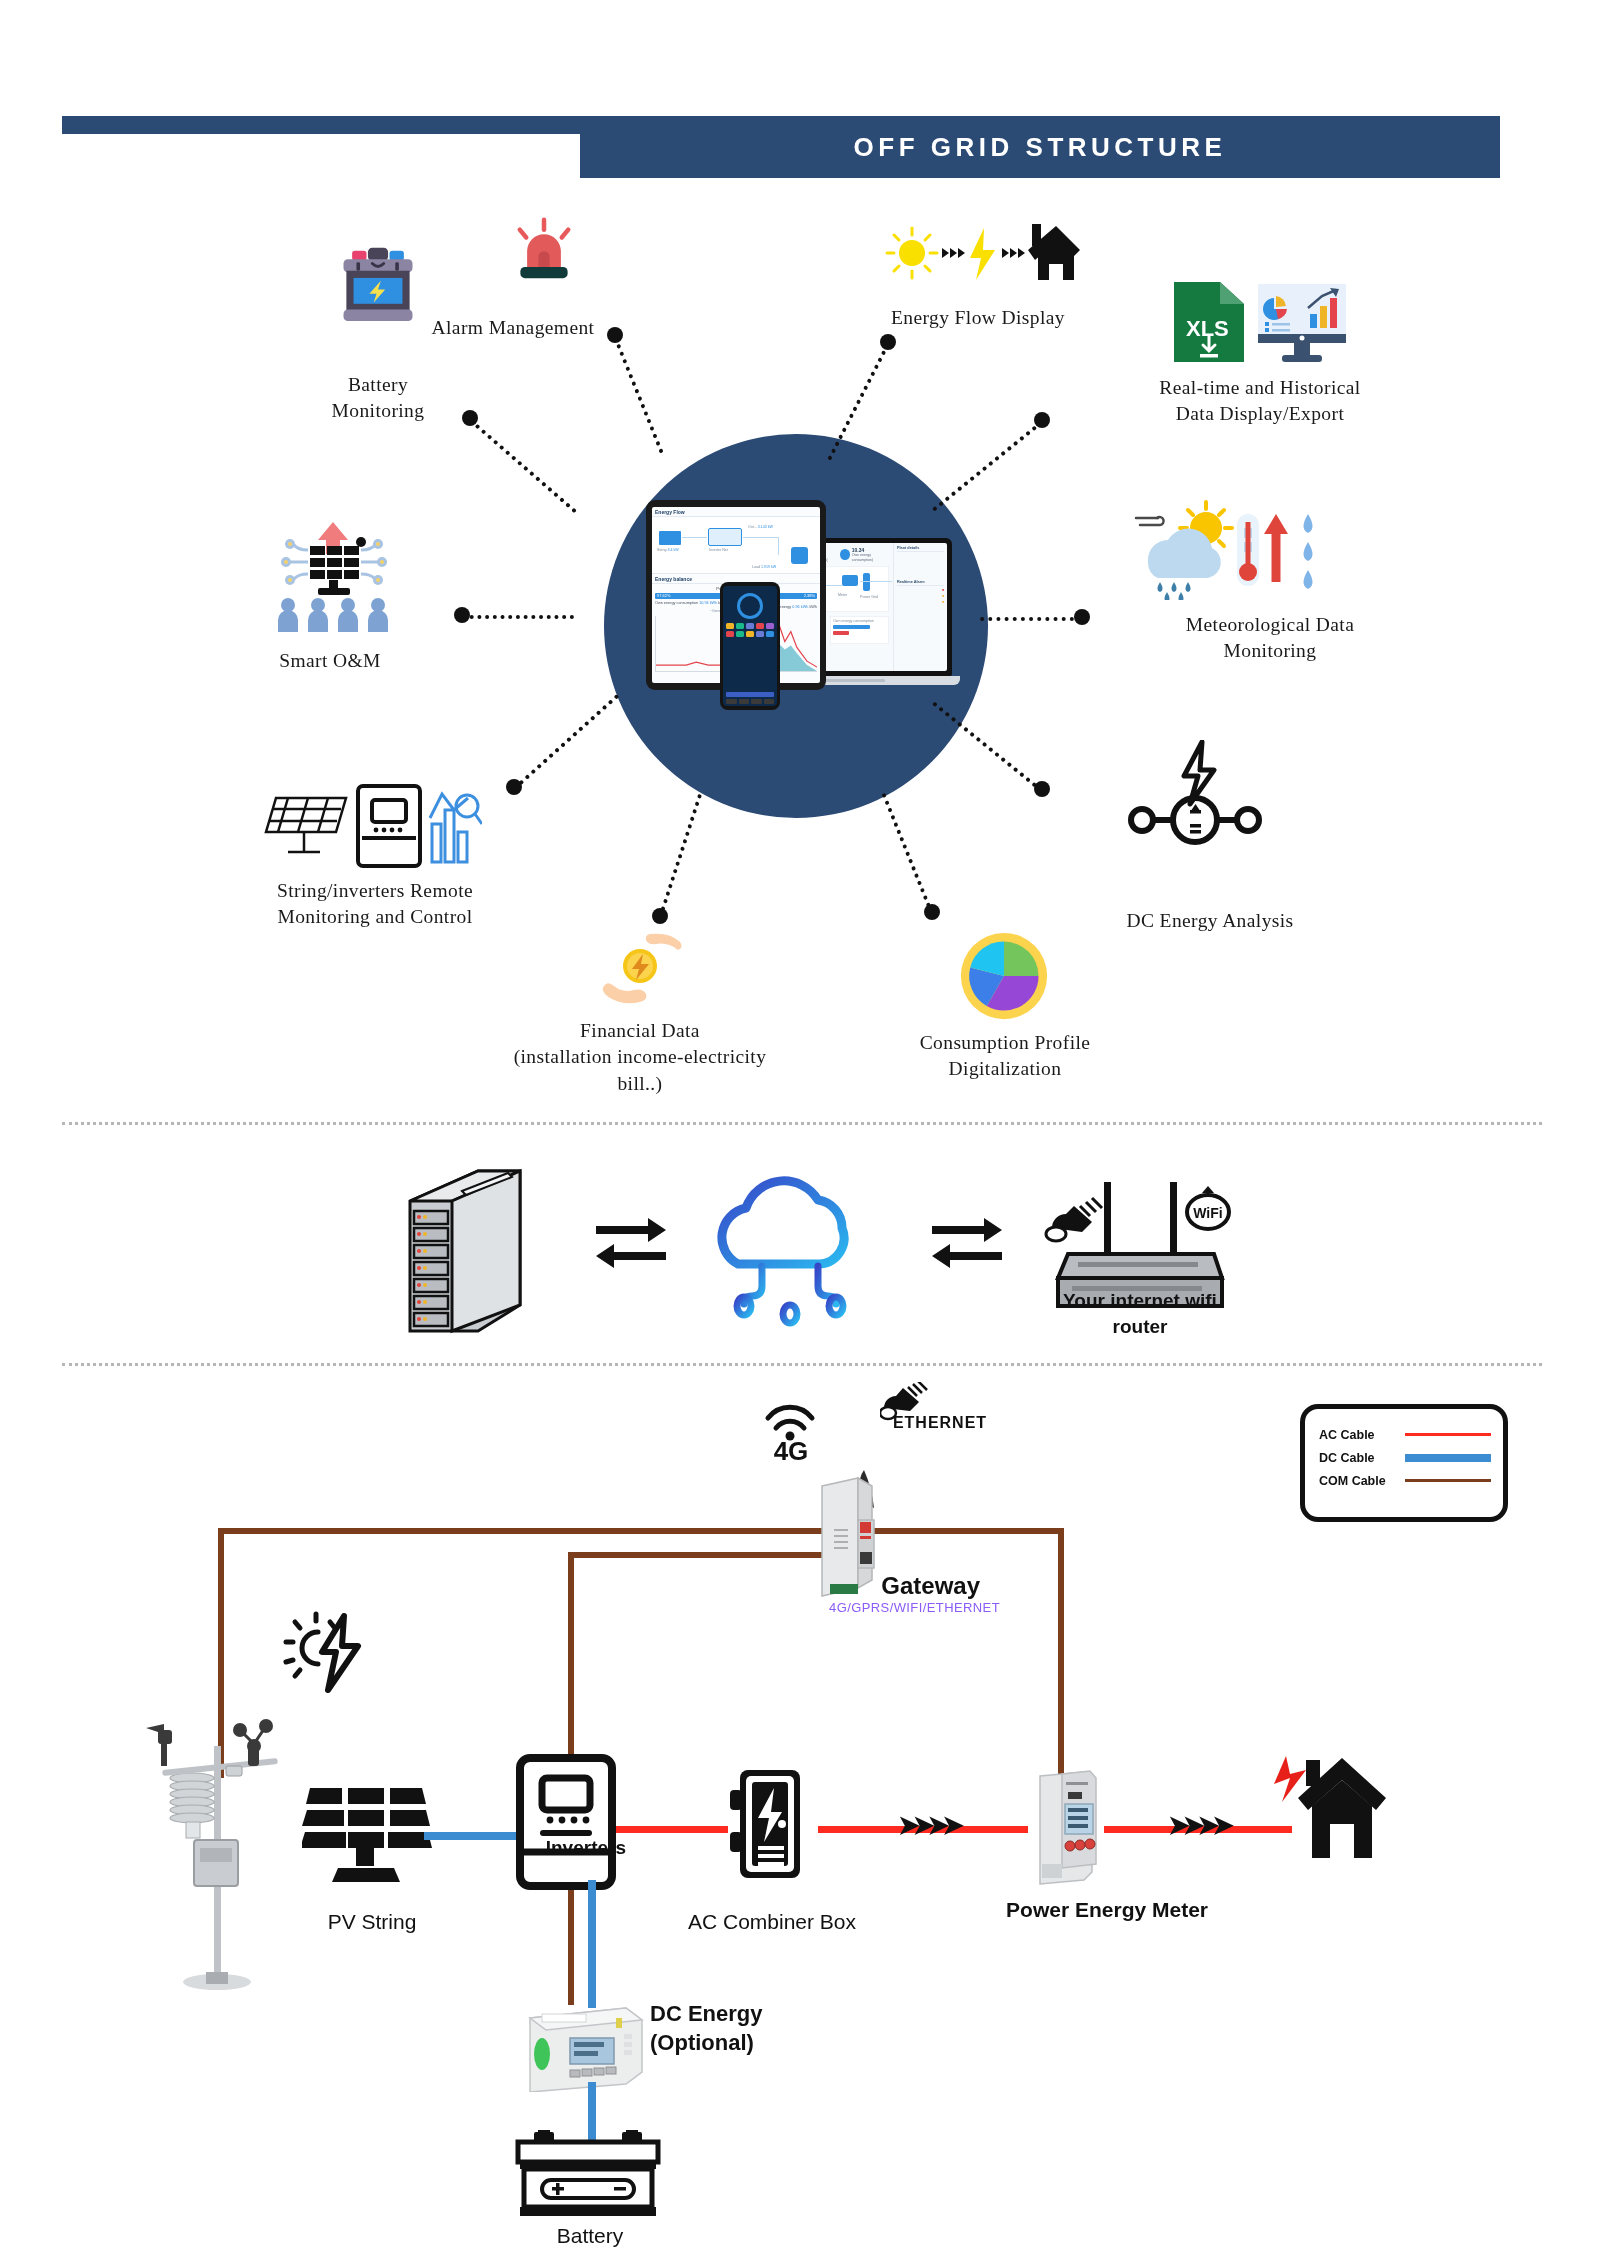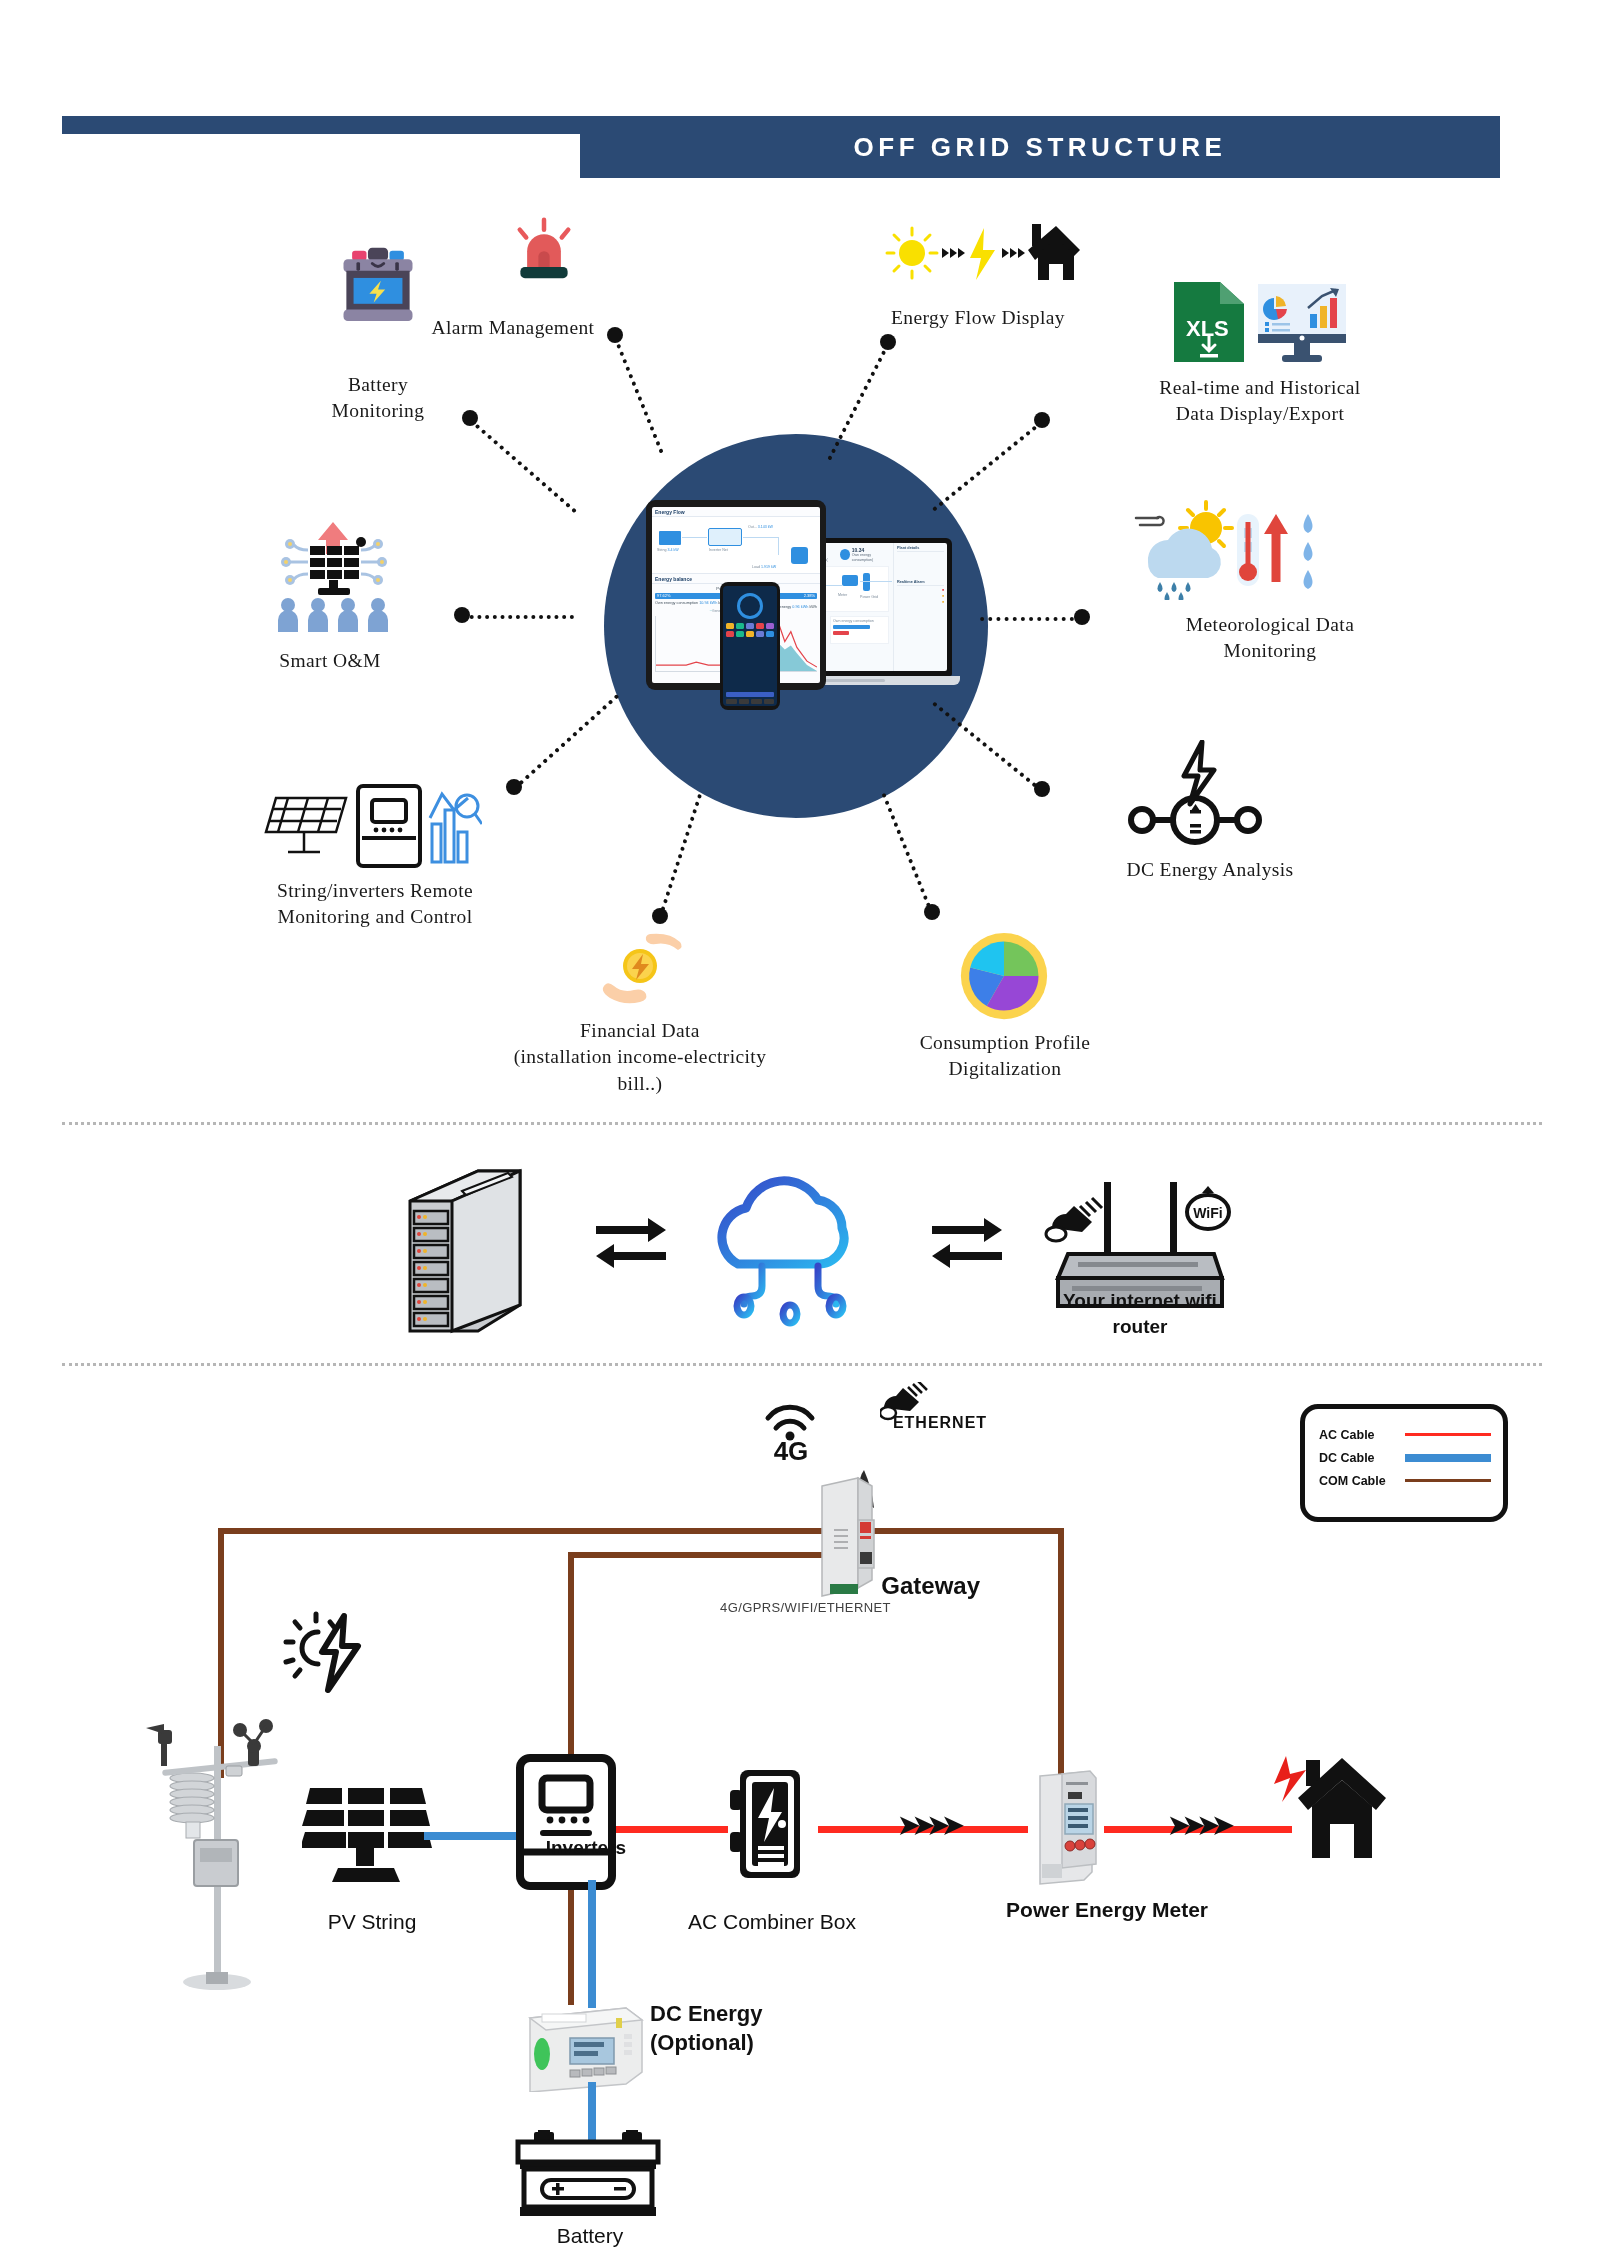--- a/index.html
+++ b/index.html
@@ -123,22 +123,22 @@
   .legend-box { position:absolute; left:1300px; top:1404px; width:208px; height:118px;
      border:5px solid #111; border-radius:18px; background:#fff; }
   .legend-row { display:flex; align-items:center; height:23px; padding-left:14px; }
   .legend-row .lbl { width:86px; font-family:"Liberation Sans", sans-serif; font-weight:bold;
      font-size:12.5px; color:#111; }
   .legend-row .swatch { flex:1; margin-right:12px; }
 
   .dev-label { position:absolute; text-align:center; font-family:"Liberation Sans", sans-serif;
      font-size:21px; color:#111; line-height:1.3; }
   .dev-label.b { font-weight:bold;text-align:right; }
-  .dev-sub { position:absolute; text-align:left; font-family:"Liberation Sans", sans-serif;
-     font-size:13px; color:#404040; letter-spacing:0.4px; }
+  .dev-sub { position:absolute; text-align:right; font-family:"Liberation Sans", sans-serif;
+     font-size:13px; color:#8b5cf6; letter-spacing:0.4px; }
 
   .chev { position:absolute; color:#111; font-size:26px; letter-spacing:-7px;
      font-family:"Liberation Sans",sans-serif; font-weight:bold; }
 </style>
 </head>
 <body>
 
 <div class="abs" id="header-bar-left"></div>
 <div class="abs" id="header-bar-main">
   <div id="header-title">OFF GRID STRUCTURE</div>
@@ -471,21 +471,21 @@
     <circle cx="22" cy="80" r="11" fill="none" stroke="#111" stroke-width="6"></circle>
     <circle cx="128" cy="80" r="11" fill="none" stroke="#111" stroke-width="6"></circle>
     <line x1="33" y1="80" x2="53" y2="80" stroke="#111" stroke-width="6"></line>
     <line x1="97" y1="80" x2="117" y2="80" stroke="#111" stroke-width="6"></line>
     <rect x="70" y="70" width="11" height="3.5" fill="#111"></rect>
     <path d="M75.5,64 l4,6 h-8 z" fill="#111"></path>
     <rect x="70" y="84" width="11" height="3.5" fill="#111"></rect>
     <rect x="70" y="90" width="11" height="3.5" fill="#111"></rect>
   </svg>
 </div>
-<div class="feat-label" style="left:1080px; top:857px; width:260px;">DC Energy Analysis</div>
+<div class="feat-label" style="left:1080px; top:908px; width:260px;">DC Energy Analysis</div>
 
 <div class="ficon" style="left:958px; top:930px;">
   <svg width="92" height="92" viewBox="0 0 64 64">
     <circle cx="32" cy="32" r="30" fill="#FBD34D"></circle>
     <path d="M32,32 L32,8 A24,24 0 0 1 56,32 Z" fill="#74C55B"></path>
     <path d="M32,32 L56,32 A24,24 0 0 1 20,52.8 Z" fill="#9747D6"></path>
     <path d="M32,32 L20,52.8 A24,24 0 0 1 8.5,26 Z" fill="#3D7FE8"></path>
     <path d="M32,32 L8.5,26 A24,24 0 0 1 32,8 Z" fill="#1FC4F0"></path>
   </svg>
 </div>

